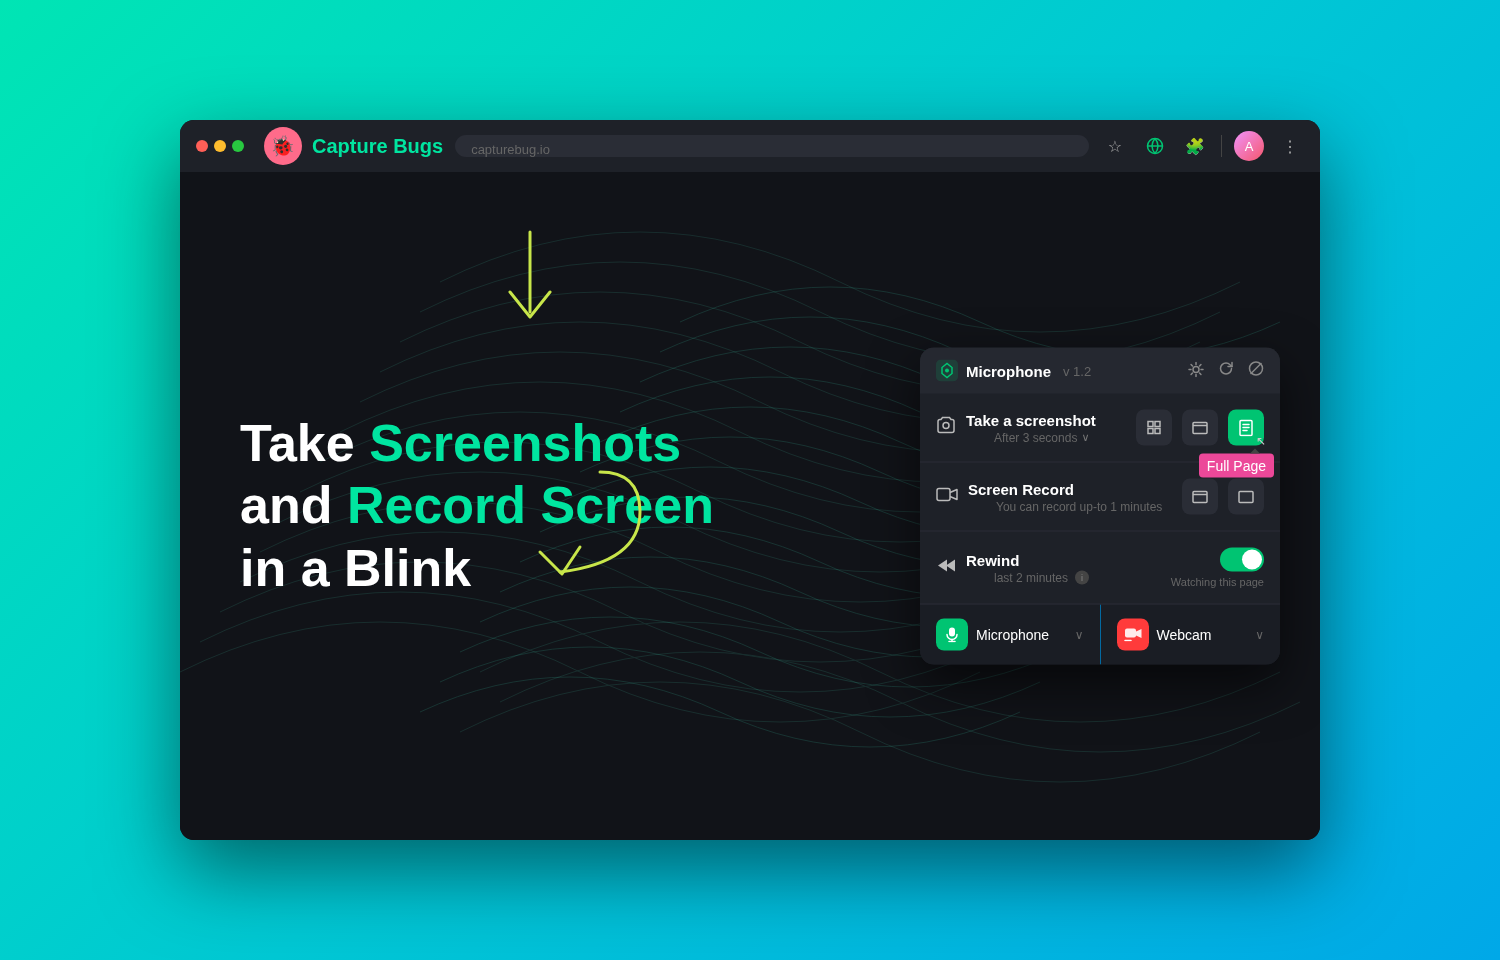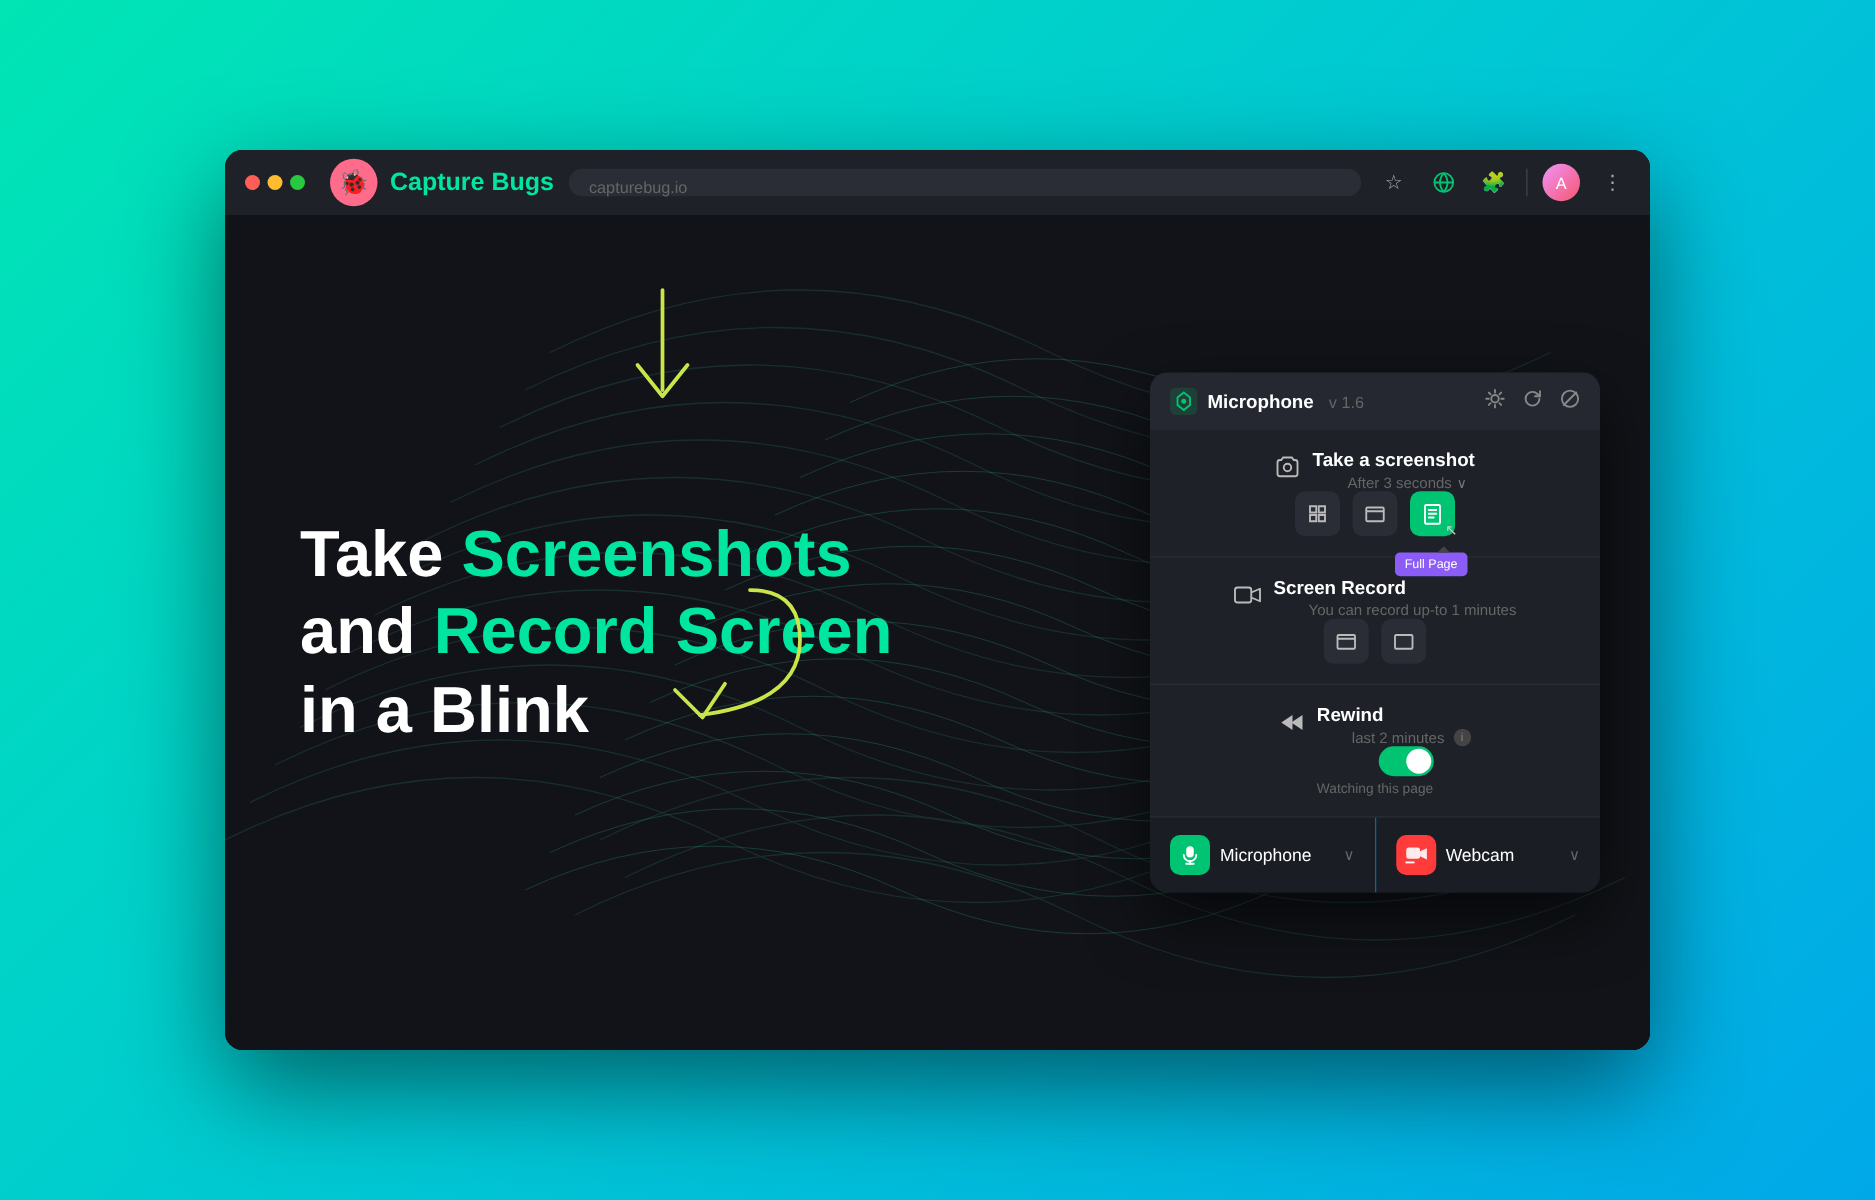--- a/index.html
+++ b/index.html
@@ -195,21 +195,20 @@
     .popup-section {
       padding: 16px 16px;
       border-bottom: 1px solid #2a2d36;
       position: relative;
     }
     .popup-section:last-child { border-bottom: none; }
     .section-row {
       display: flex;
       align-items: center;
       justify-content: space-between;
-      flex-direction: column;
     }
     .section-left {
       display: flex;
       align-items: center;
       gap: 10px;
     }
     .section-icon {
       font-size: 18px;
       color: #ccc;
     }
@@ -250,23 +249,23 @@
       position: relative;
     }
     .capture-btn.active {
       background: #00c472;
     }
     
     .tooltip {
       position: absolute;
       bottom: -32px;
       right: -10px;
-      background: #8b5cf6;
+      background: #ec4899;
       color: white;
-      font-size: 10px;
+      font-size: 14px;
       padding: 4px 8px;
       border-radius: 4px;
       white-space: nowrap;
       z-index: 20;
     }
     .tooltip::before {
       content: '';
       position: absolute;
       top: -5px;
       right: 14px;
@@ -464,21 +463,21 @@
       <div class="popup-header">
         <div class="popup-logo">
           <div class="popup-logo-icon">
             <svg width="22" height="22" viewBox="0 0 22 22" fill="none">
               <rect width="22" height="22" rx="5" fill="#00c472" opacity="0.15"></rect>
               <path d="M6,8 L11,4 L16,8 L16,14 L11,18 L6,14 Z" stroke="#00c472" stroke-width="1.5" fill="none"></path>
               <circle cx="11" cy="11" r="2" fill="#00c472"></circle>
             </svg>
           </div>
           <span class="popup-logo-text">Microphone</span>
-          <span class="popup-version">v 1.6</span>
+          <span class="popup-version">v 1.2</span>
         </div>
         <div class="popup-header-icons">
           <span class="popup-header-icon" style="font-size:15px;">
             <svg width="16" height="16" viewBox="0 0 16 16" fill="none">
               <circle cx="8" cy="8" r="3" stroke="#888" stroke-width="1.5"></circle>
               <path d="M8 1v2M8 13v2M1 8h2M13 8h2M3.05 3.05l1.41 1.41M11.54 11.54l1.41 1.41M3.05 12.95l1.41-1.41M11.54 4.46l1.41-1.41" stroke="#888" stroke-width="1.5" stroke-linecap="round"></path>
             </svg>
           </span>
           <span class="popup-header-icon">
             <svg width="16" height="16" viewBox="0 0 16 16" fill="none">

